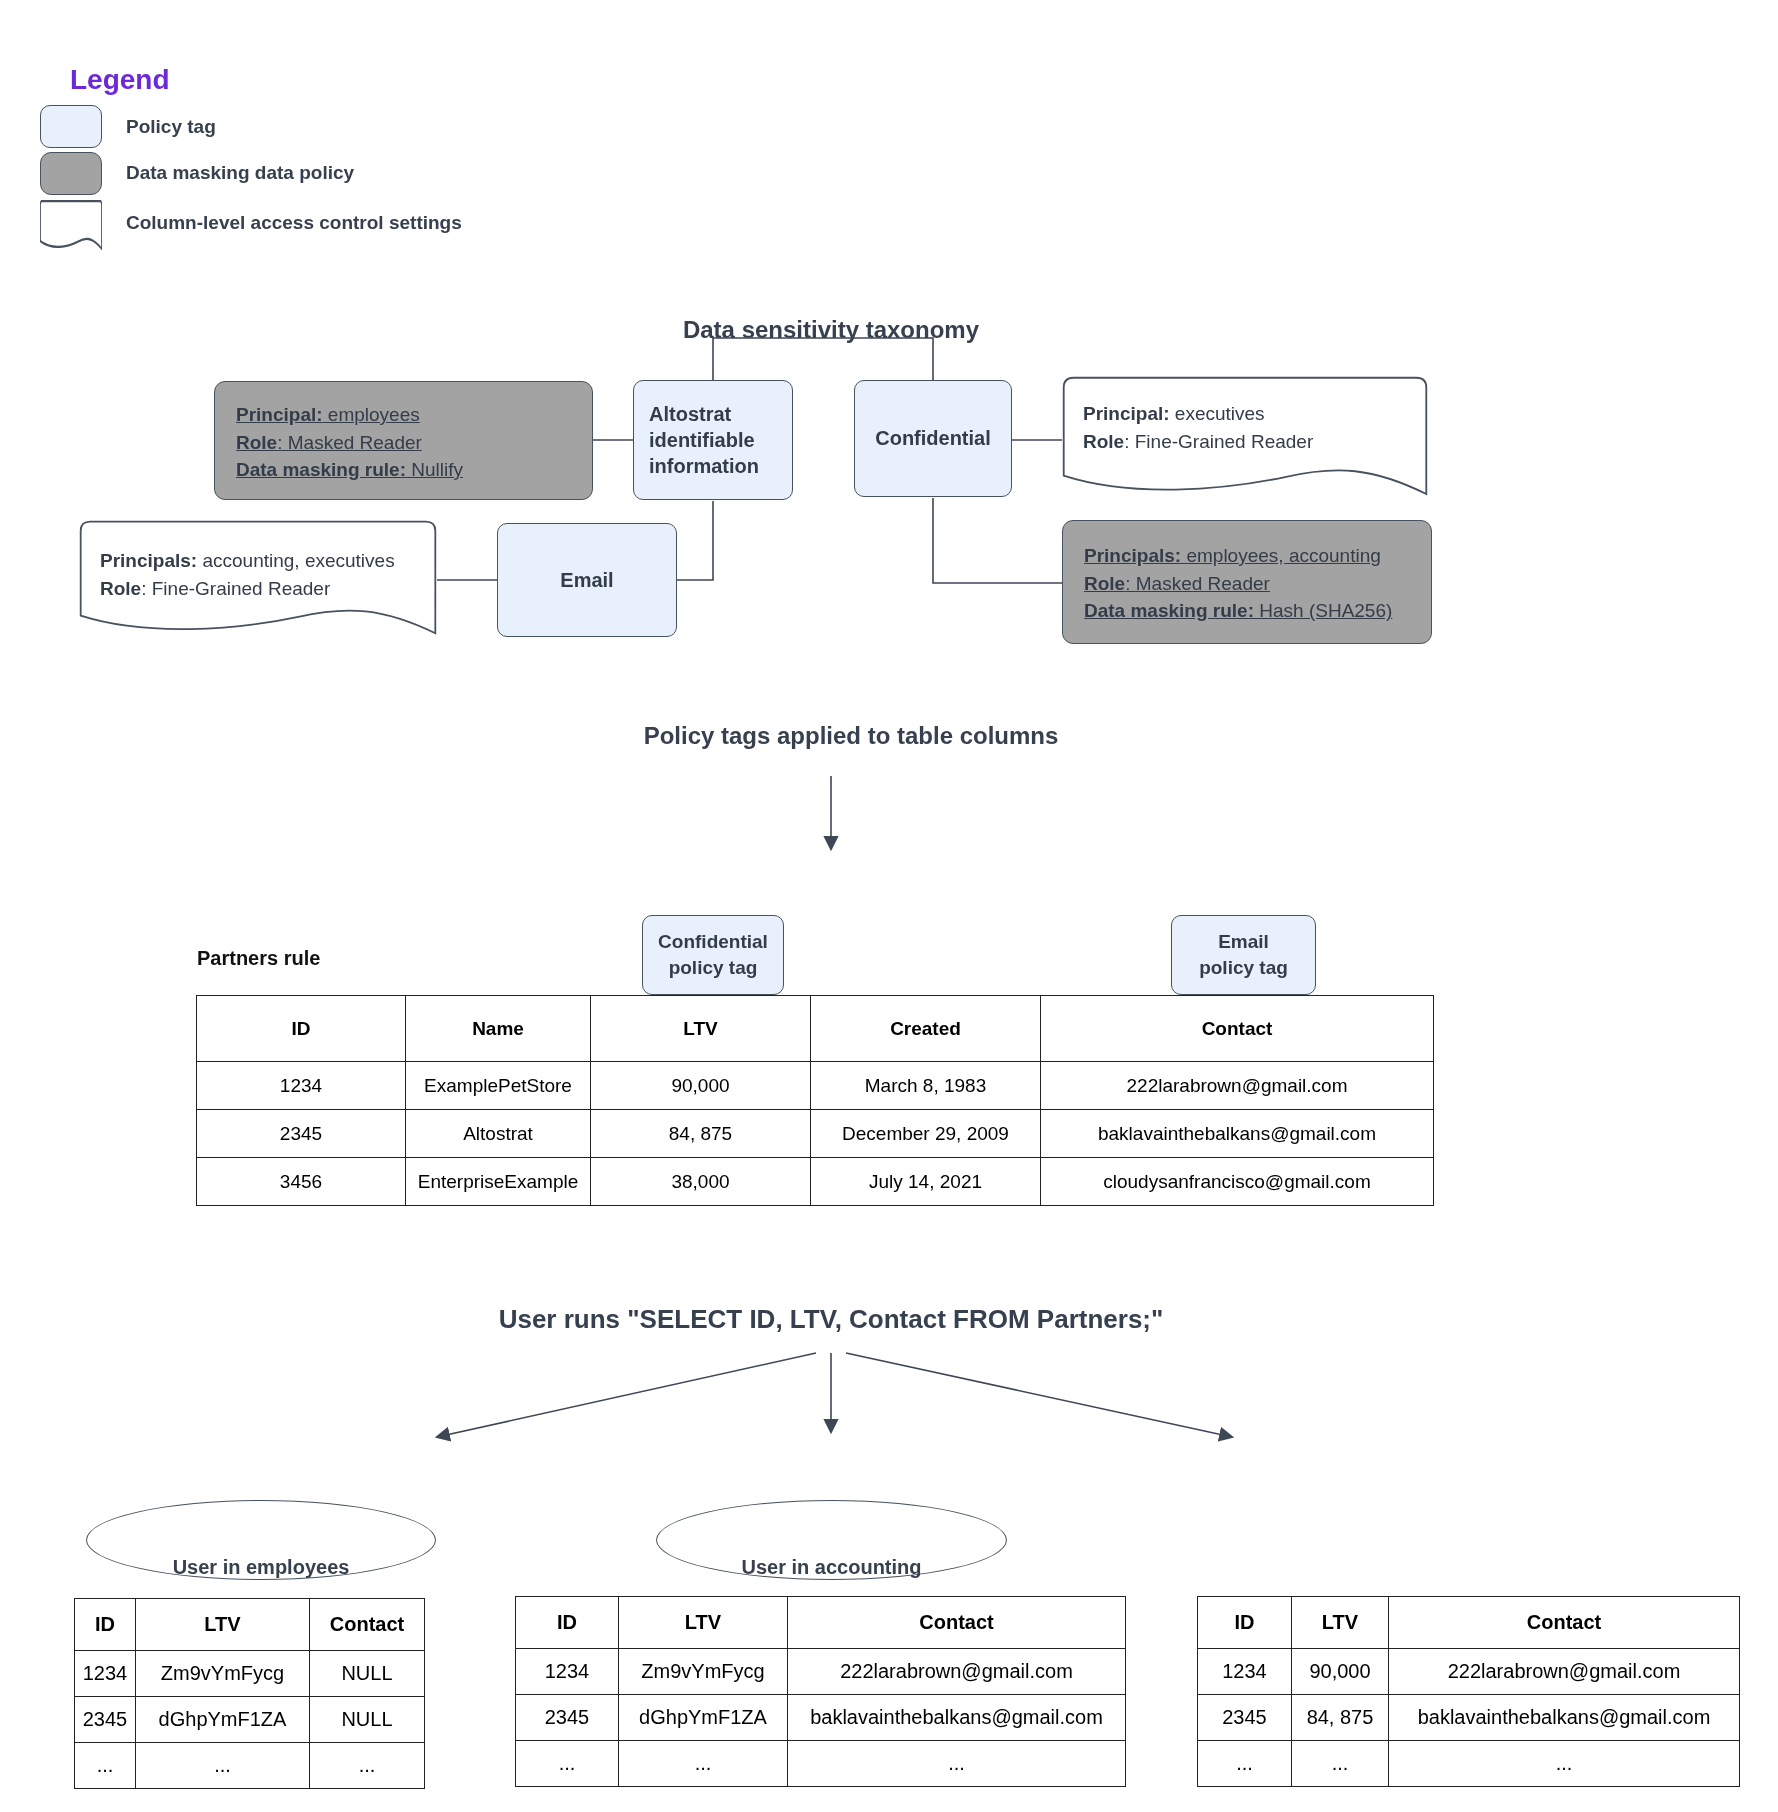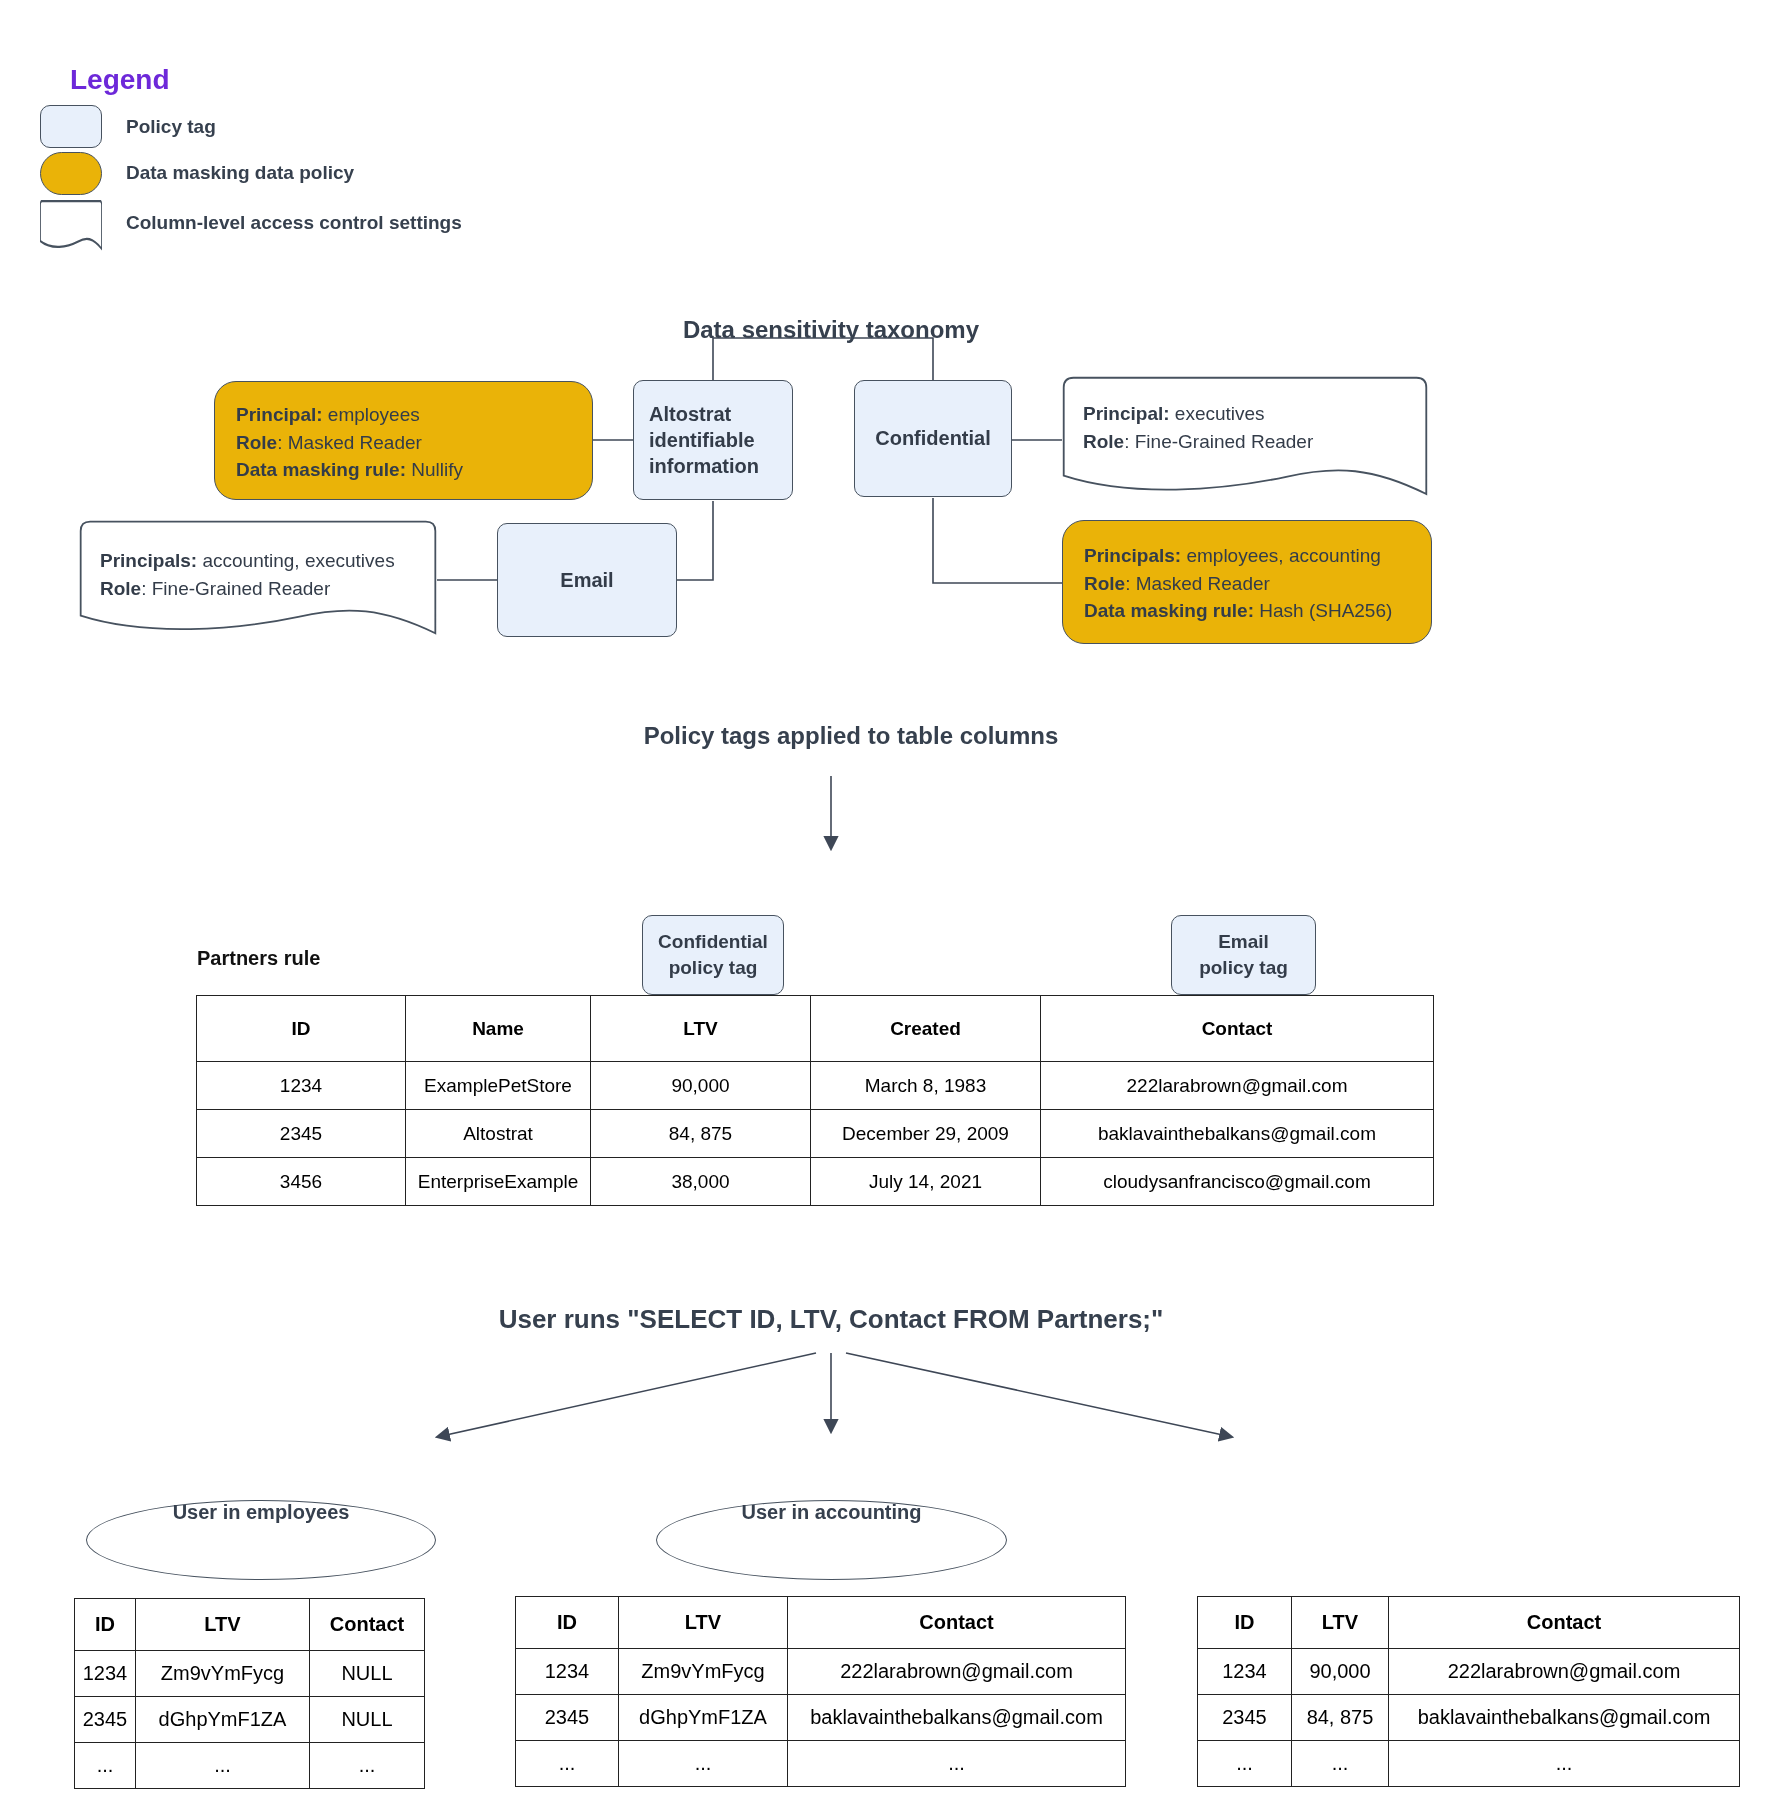--- a/index.html
+++ b/index.html
@@ -5,27 +5,27 @@
   html,body{margin:0;padding:0;background:#fff;}
   body{width:1778px;height:1812px;font-family:"Liberation Sans",sans-serif;}
   .stage{position:relative;width:1778px;height:1812px;background:#fff;overflow:hidden;}
   .abs{position:absolute;box-sizing:border-box;}
   .heading{font-weight:bold;color:#36404E;text-align:center;}
   .legend-title{font-weight:bold;color:#6d28d9;font-size:28px;margin-left:26px;}
   .legend-label{font-weight:bold;color:#36404E;font-size:19px;}
   .tag{background:#E8F0FB;border:1.8px solid #47525F;border-radius:10px;color:#333C49;
        font-weight:bold;display:flex;align-items:center;}
   .tag.center{justify-content:center;text-align:center;}
-  .masking{background:#eab308;border:1.8px solid #47525F;border-radius:22px;color:#333C49;}
+  .masking{background:#a3a3a3;border:1.8px solid #47525F;border-radius:11px;color:#333C49;text-decoration:underline;}
   .boxtext{font-size:19px;line-height:1.45;color:#333C49;}
   .boxtext b{color:#333C49;}
   .docwrap{color:#333C49;}
   .docsvg{position:absolute;left:0;top:0;width:100%;height:100%;}
   .doctext{position:relative;z-index:2;}
-  .oval{border:1.7px solid #47525F;border-radius:50%;display:flex;align-items:flex-start;
+  .oval{border:1.7px solid #47525F;border-radius:50%;display:flex;align-items:flex-end;
         justify-content:center;font-weight:bold;color:#36404E;font-size:20px;background:#fff;}
   table.grid{border-collapse:collapse;table-layout:fixed;}
   table.grid th,table.grid td{border:1.6px solid #222;text-align:center;vertical-align:middle;
         color:#000;overflow:hidden;white-space:nowrap;padding:0 2px;}
   table.grid th{font-weight:bold;}
   .partners-label{font-weight:bold;font-size:20px;color:#111;}
   .coltag{font-size:19px;line-height:1.35;}
   svg.lines{position:absolute;left:0;top:0;pointer-events:none;}
 </style>
 </head>

